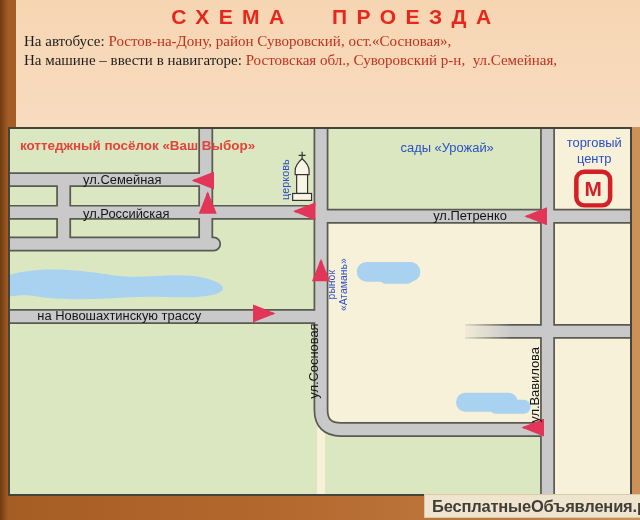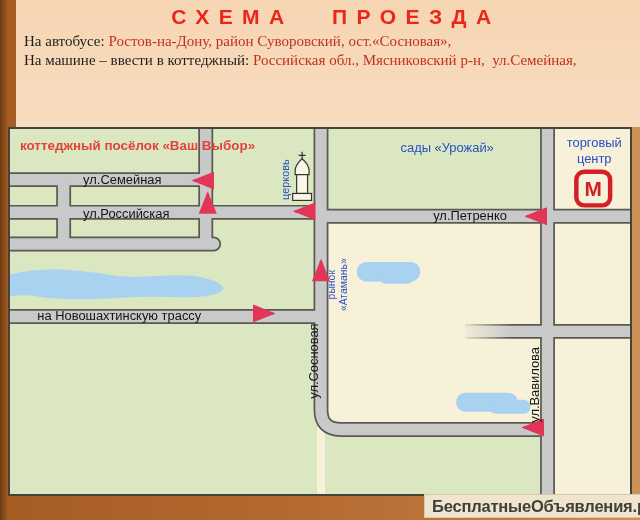--- a/index.html
+++ b/index.html
@@ -43,21 +43,21 @@
     color:#3f3e39;letter-spacing:-0.2px;white-space:nowrap;
   }
 </style>
 </head>
 <body>
 
 <div class="band">
   <div class="title">СХЕМА ПРОЕЗДА</div>
   <div class="hdr-lines">
     <div class="hline"><span class="black">На автобусе: </span><span class="red">Ростов-на-Дону, район Суворовский, ост.«Сосновая»,</span></div>
-    <div class="hline"><span class="black">На машине – ввести в коттеджный: </span><span class="red">Российская обл., Мясниковский р-н,  ул.Семейная,</span></div>
+    <div class="hline"><span class="black">На машине – ввести в навигаторе: </span><span class="red">Ростовская обл., Суворовский р-н,  ул.Семейная,</span></div>
   </div>
 </div>
 
 <div class="map">
 <svg viewBox="0 0 624 368" preserveAspectRatio="none">
   <defs>
     <marker id="ah" viewBox="0 0 10 8" refX="9" refY="4" markerWidth="9" markerHeight="7" orient="auto">
       <path d="M0,0 L10,4 L0,8 Z" fill="#e23558"></path>
     </marker>
     <linearGradient id="fg" x1="0" y1="0" x2="1" y2="0">

